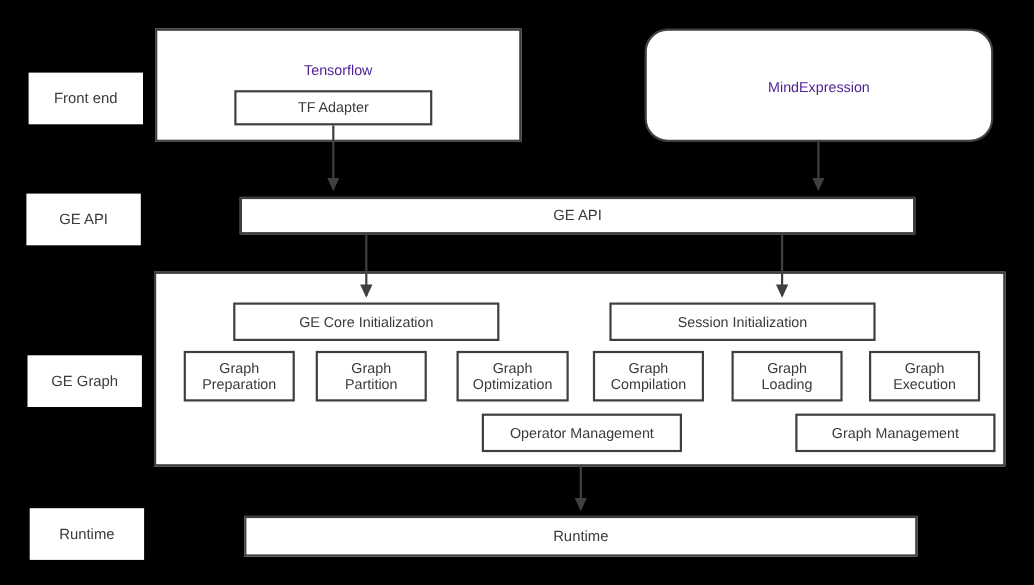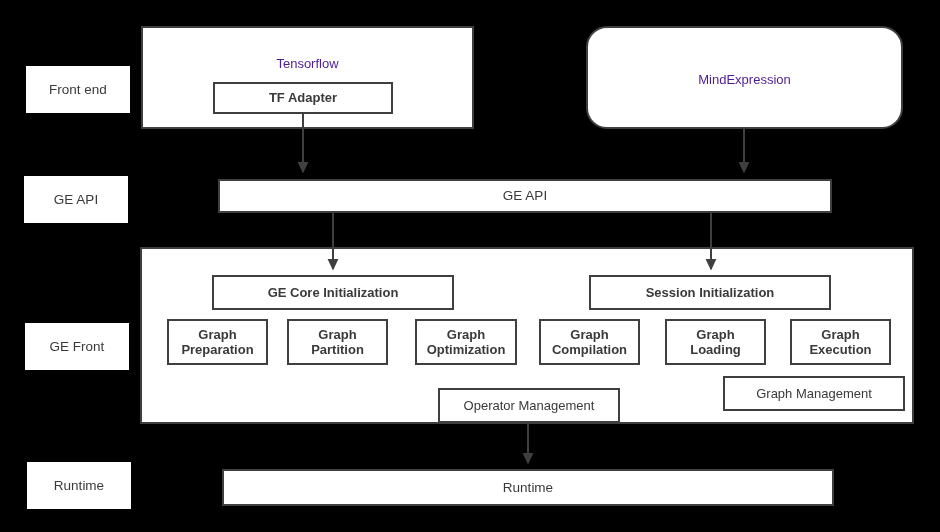--- a/index.html
+++ b/index.html
@@ -49,21 +49,20 @@
   }
   
   .bar {
     border: 2px solid #3f3f3f;
     font-size: 13.5px;
   }
   
   .unit {
     border: 2px solid #3f3f3f;
     font-size: 13px;
-    font-weight: bold;
   }
   .unit-wide {
     border: 2px solid #3f3f3f;
     font-size: 13px;
   }
   
   #connectors {
     position: absolute;
     left: 0;
     top: 0;
@@ -74,56 +73,56 @@
 </style>
 </head>
 <body>
 
 <div id="canvas">
 
   <div class="box tier-label" style="left:26px; top:66px; width:104px; height:47px;">Front end</div>
 
   <div class="box tier-label" style="left:24px; top:176px; width:104px; height:47px;">GE API</div>
 
-  <div class="box tier-label" style="left:25px; top:323px; width:104px; height:47px;">GE Front</div>
+  <div class="box tier-label" style="left:25px; top:323px; width:104px; height:47px;">GE Graph</div>
 
   <div class="box tier-label" style="left:27px; top:462px; width:104px; height:47px;">Runtime</div>
 
   <div class="box panel" style="left:141px; top:26px; width:333px; height:103px;">
     <span class="panel-title">Tensorflow</span>
   </div>
   <div class="box unit" style="left:213px; top:82px; width:180px; height:32px;">TF Adapter</div>
 
   <div class="box panel" style="left:586px; top:26px; width:317px; height:103px;border-radius:21px;">
     <span class="panel-title" style="margin-top:44px;">MindExpression</span>
   </div>
 
   <div class="box bar" style="left:218px; top:179px; width:614px; height:34px;">GE API</div>
 
   <div class="box panel panel-ge-core" style="left:140px; top:247px; width:774px; height:177px;">
     
   </div>
 
   <div class="box unit" style="left:212px; top:275px; width:242px; height:35px;">GE Core Initialization</div>
-  <div class="box unit" style="left:589px; top:275px; width:242px; height:35px;">Session Initialization</div>
+  <div class="box unit" style="left:554px; top:275px; width:242px; height:35px;">Session Initialization</div>
 
   <div class="box unit" style="left:167px; top:319px; width:101px; height:46px;">Graph
 Preparation</div>
   <div class="box unit" style="left:287px; top:319px; width:101px; height:46px;">Graph
 Partition</div>
   <div class="box unit" style="left:415px; top:319px; width:102px; height:46px;">Graph
 Optimization</div>
   <div class="box unit" style="left:539px; top:319px; width:101px; height:46px;">Graph
 Compilation</div>
   <div class="box unit" style="left:665px; top:319px; width:101px; height:46px;">Graph
 Loading</div>
   <div class="box unit" style="left:790px; top:319px; width:101px; height:46px;">Graph
 Execution</div>
 
-  <div class="box unit-wide" style="left:438px; top:376px; width:182px; height:35px;margin-top:12px;">Operator Management</div>
+  <div class="box unit-wide" style="left:438px; top:376px; width:182px; height:35px;">Operator Management</div>
   <div class="box unit-wide" style="left:723px; top:376px; width:182px; height:35px;">Graph Management</div>
 
   <div class="box bar" style="left:222px; top:469px; width:612px; height:37px;">Runtime</div>
 
   <svg id="connectors" viewBox="0 0 940 532">
     <defs>
       <marker id="arrowhead" markerWidth="7" markerHeight="7" refX="5.2" refY="3.2" orient="auto" markerUnits="strokeWidth">
         <path d="M0,0.4 L6,3.2 L0,6 z" fill="#3f3f3f"></path>
       </marker>
     </defs>

